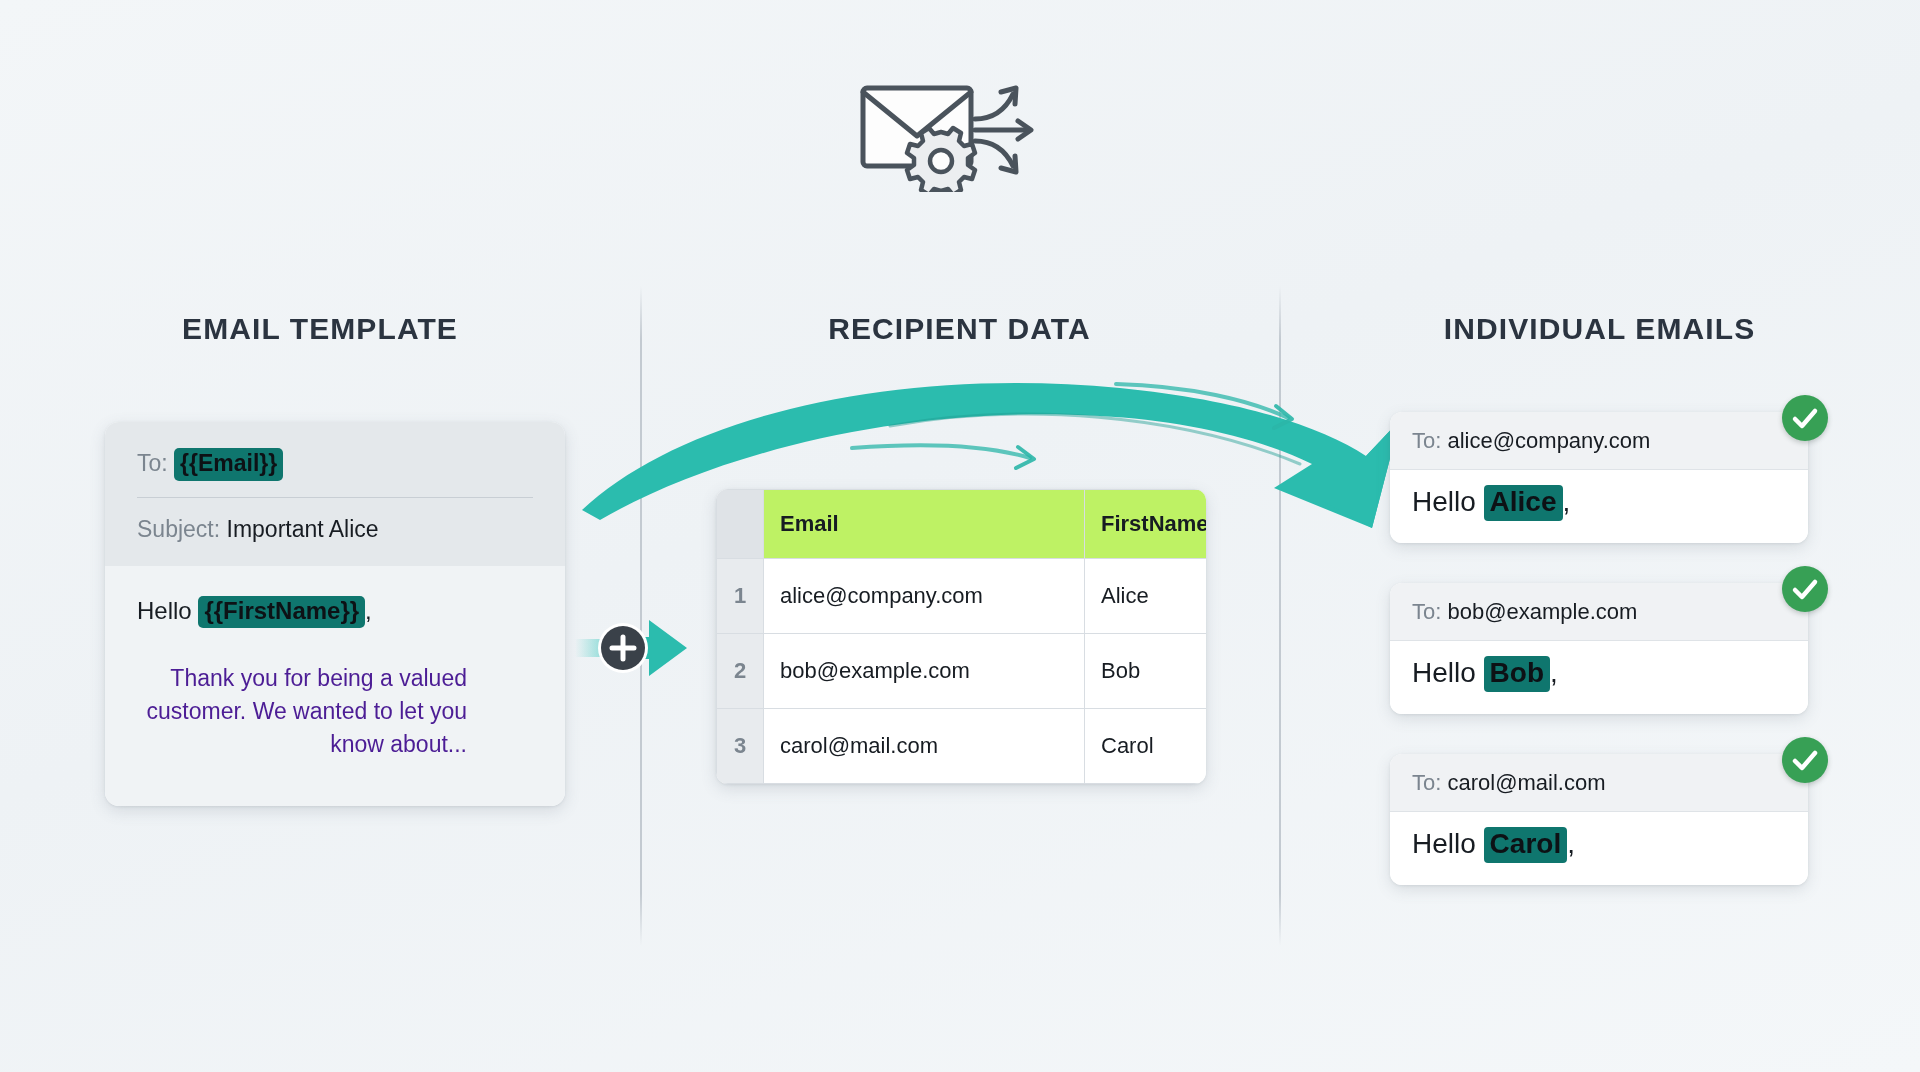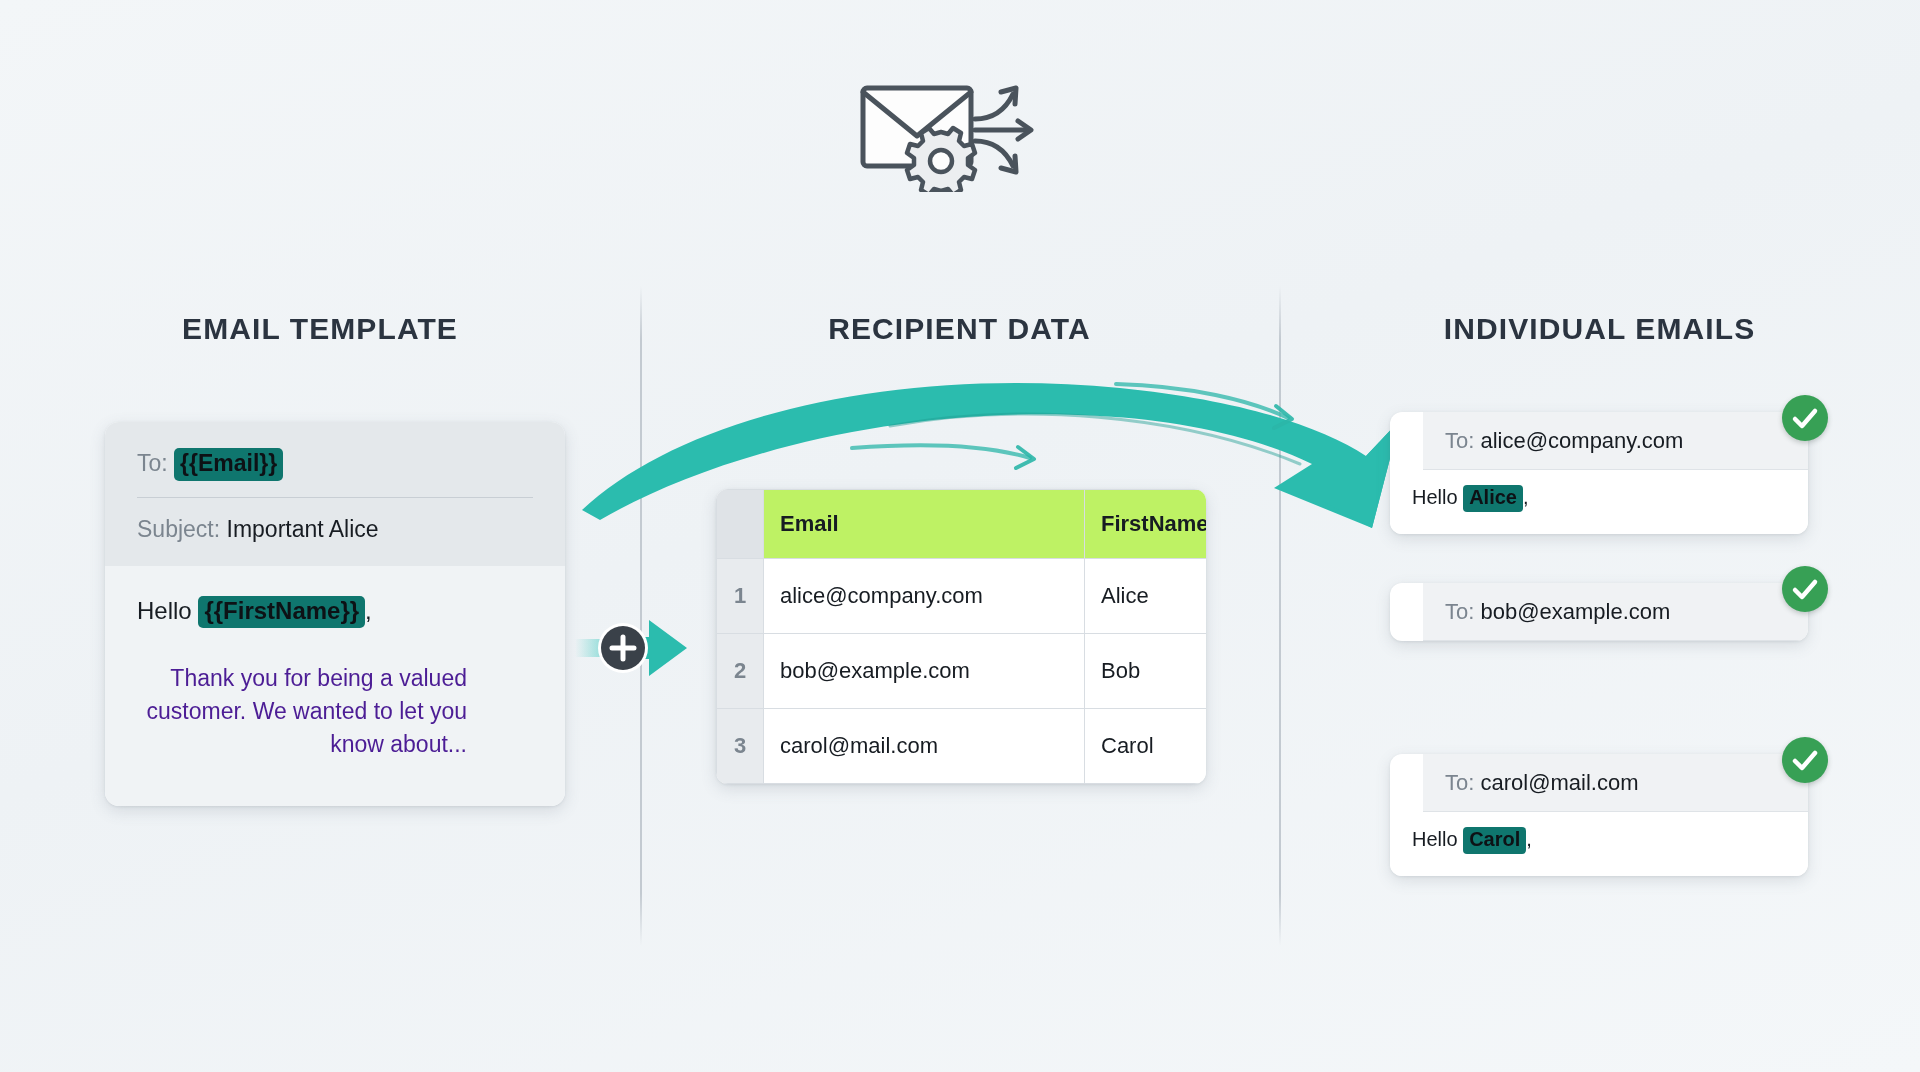--- a/index.html
+++ b/index.html
@@ -188,27 +188,26 @@
   .email-card.e2 { left: 1390px; top: 583px; }
   .email-card.e3 { left: 1390px; top: 754px; }
 
   .email-head {
     background: #f0f2f4;
     padding: 16px 22px 15px 22px;
     font-size: 22px;
     color: #171c22;
     white-space: nowrap;
     border-bottom: 1px solid #dfe3e7;
-    margin-left: 33px;
   }
   .email-head .lbl { color: #7b858f; }
   .email-body {
     background: #ffffff;
     padding: 15px 22px 22px 22px;
-    font-size: 20px;
+    font-size: 28px;
     color: #171c22;
     white-space: nowrap;
   }
 
   .check-badge {
     position: absolute;
     width: 46px;
     height: 46px;
     border-radius: 50%;
     background: #37a055;
@@ -358,20 +357,24 @@
     <svg viewBox="0 0 46 46" width="46" height="46">
       <path d="M13 24 L20 31 L33 16" fill="none" stroke="#ffffff" stroke-width="4.5" stroke-linecap="round" stroke-linejoin="round"></path>
     </svg>
   </div>
 
   <div class="email-card e2">
     <div class="email-head">
       <span class="lbl">To:</span>
       <span>bob@example.com</span>
     </div>
+    <div class="email-body">
+      <span>Hello</span>
+      <span class="tag sm">Bob</span><span>,</span>
+    </div>
   </div>
   <div class="check-badge b2">
     <svg viewBox="0 0 46 46" width="46" height="46">
       <path d="M13 24 L20 31 L33 16" fill="none" stroke="#ffffff" stroke-width="4.5" stroke-linecap="round" stroke-linejoin="round"></path>
     </svg>
   </div>
 
   <div class="email-card e3">
     <div class="email-head">
       <span class="lbl">To:</span>

